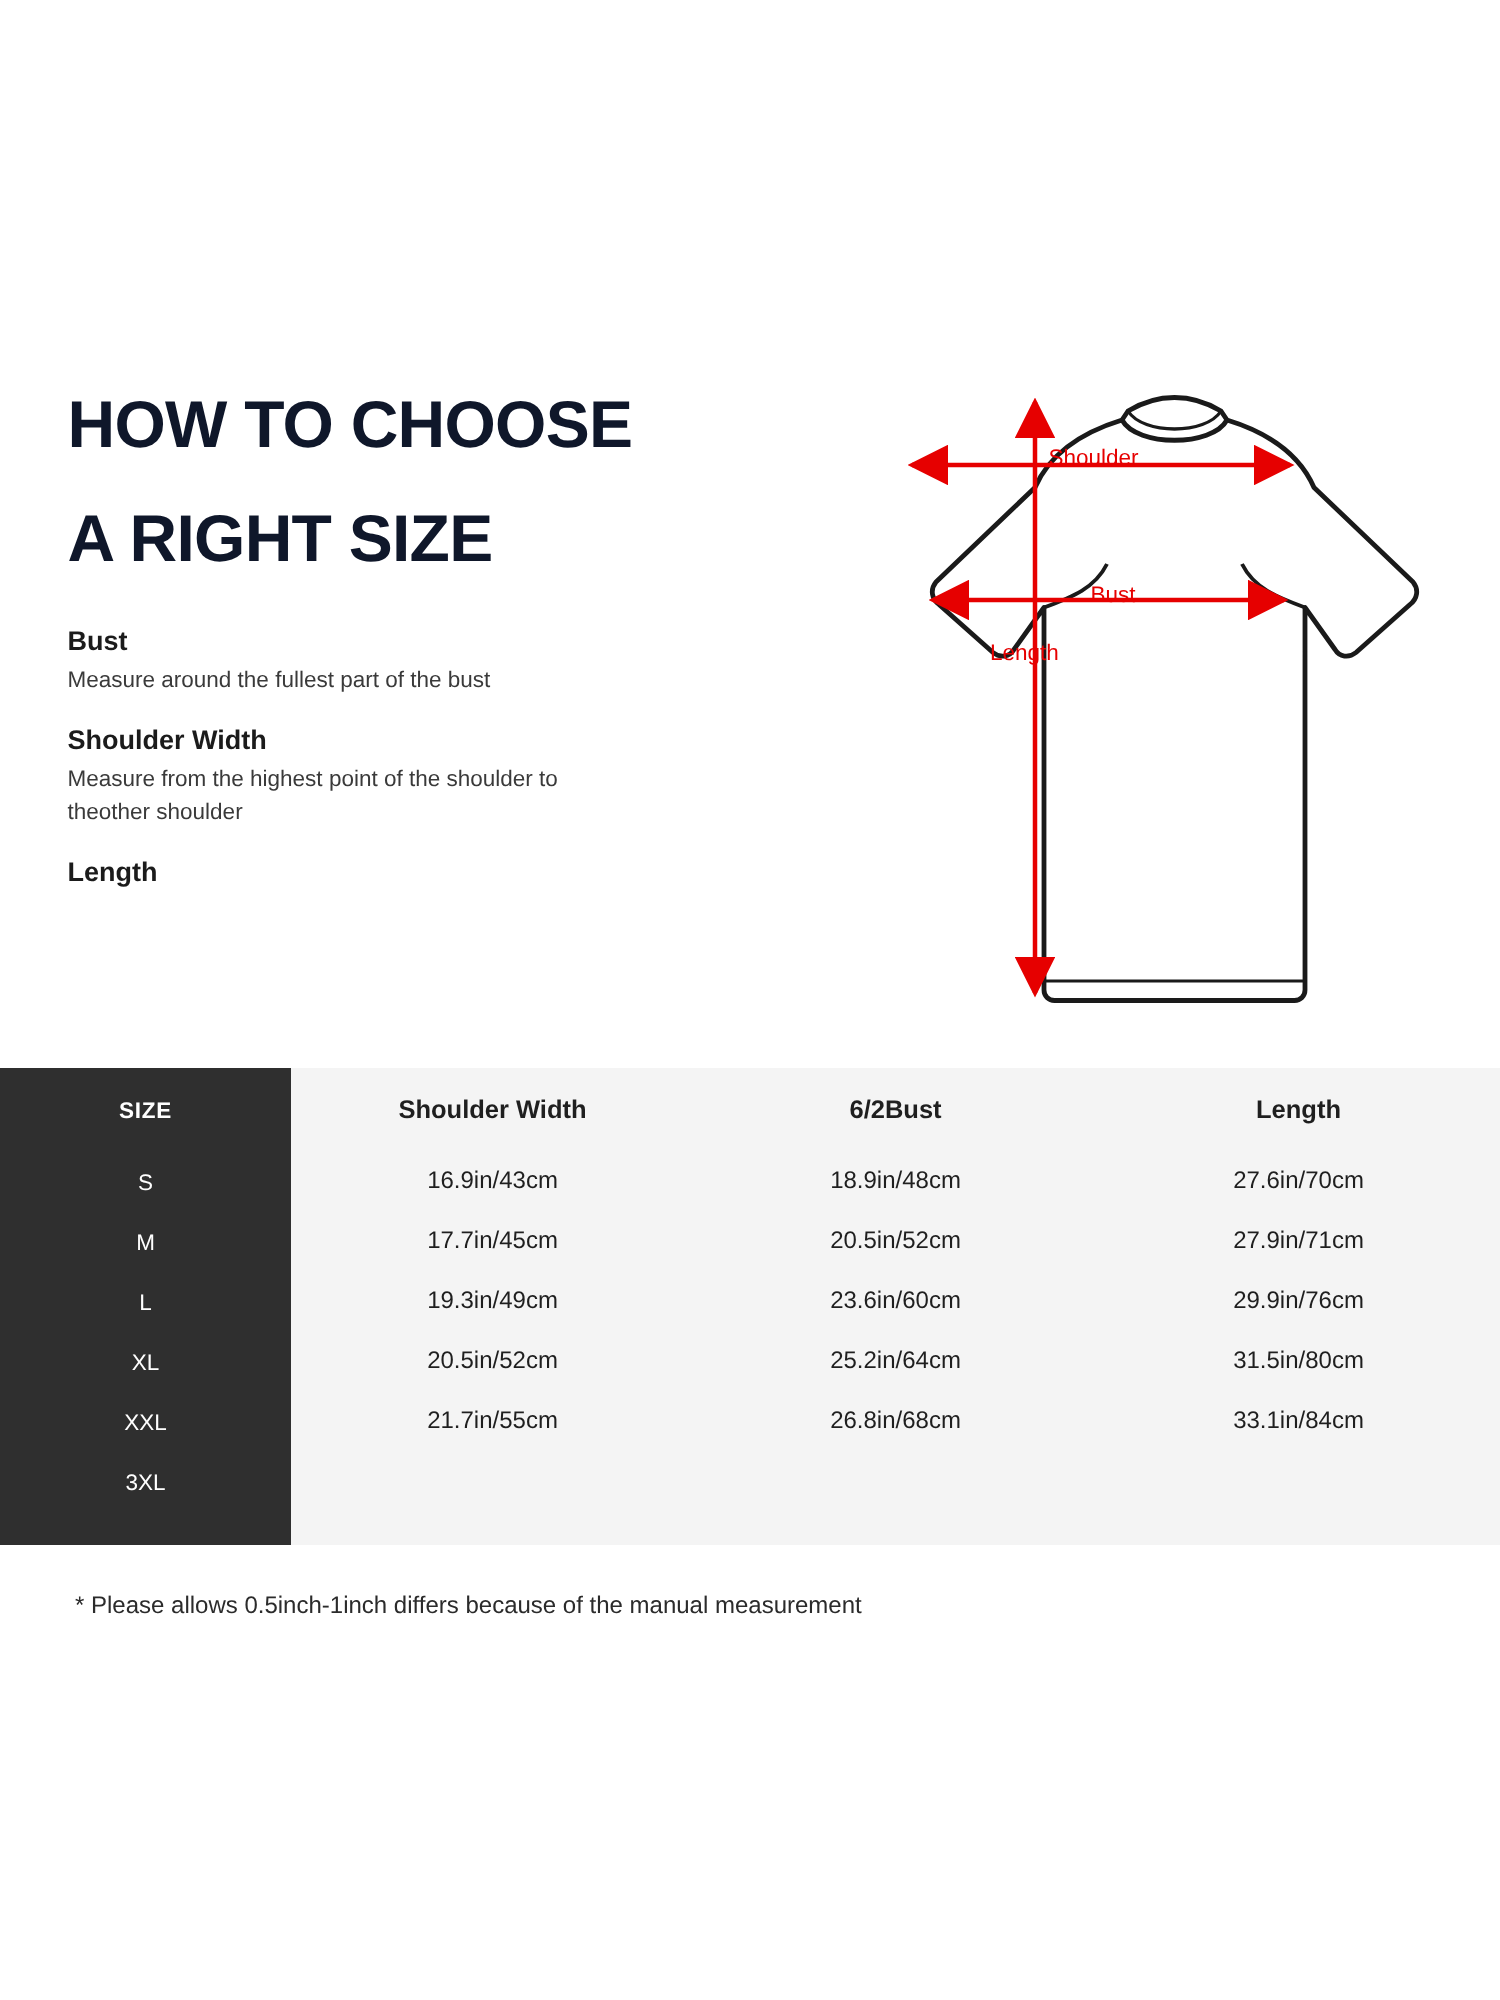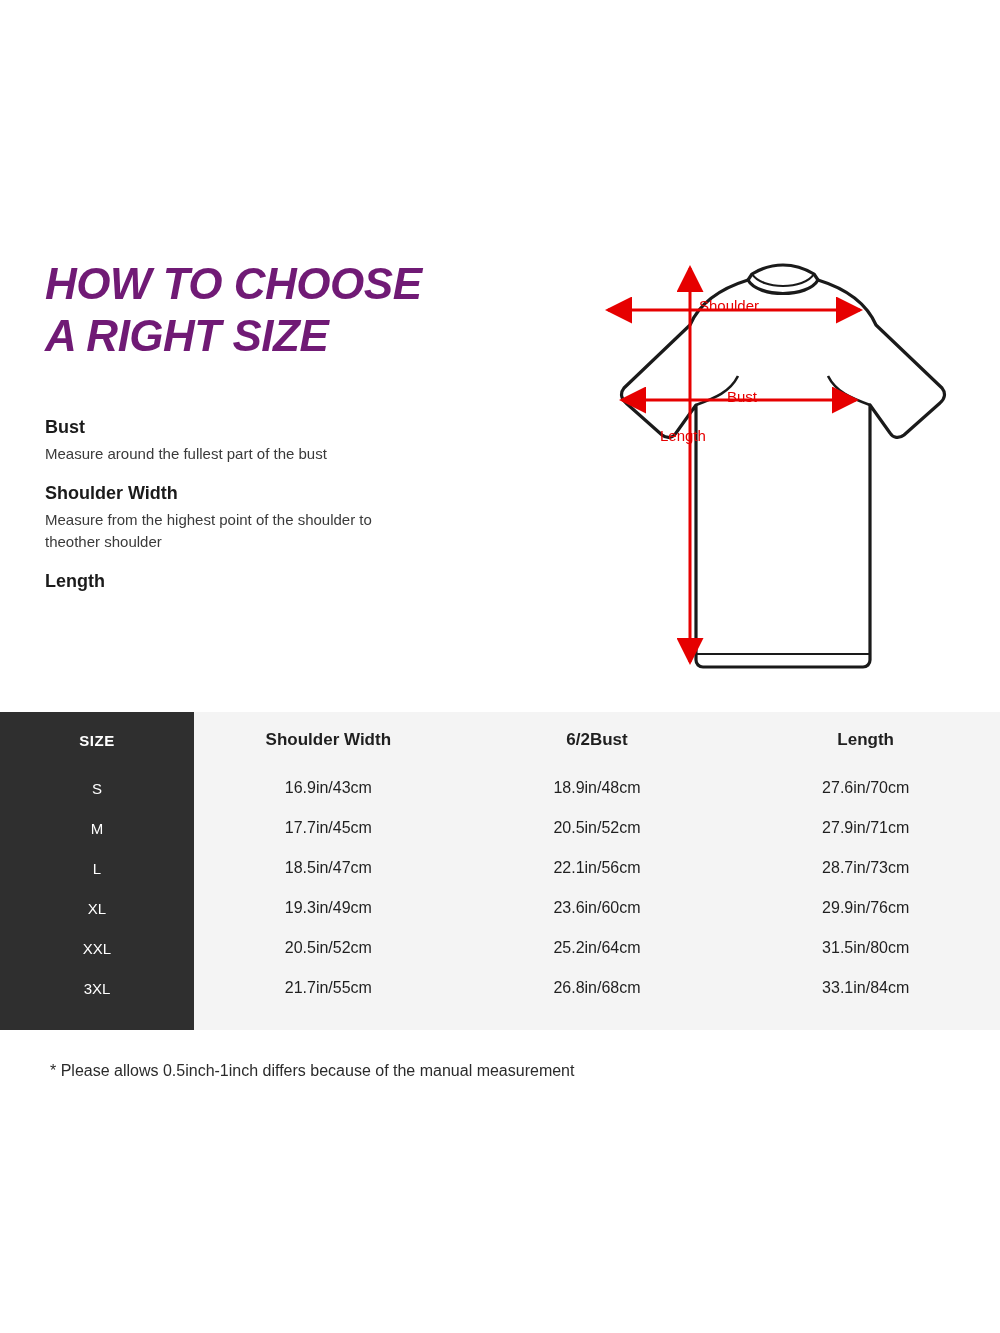--- a/index.html
+++ b/index.html
@@ -23,24 +23,23 @@
   }
 
   .headline {
     position: absolute;
     left: 45px; top: 258px;
     width: 520px;
     font-size: 44px;
     font-weight: bold;
     line-height: 1.18;
     letter-spacing: -0.5px;
-    color: #701a75;
-    font-style: italic;
-  }
-  .headline .l2 { display: block; }
+    color: #0f172a;
+  }
+  .headline .l2 { display: block; margin-top: 24px; }
 
   .defs {
     position: absolute;
     left: 45px; top: 415px;
     width: 500px;
   }
   .def-block { margin-bottom: 16px; }
   .def-term {
     font-size: 18px;
     font-weight: bold;
@@ -229,25 +228,20 @@
       <div class="cell">16.9in/43cm</div>
       <div class="cell">18.9in/48cm</div>
       <div class="cell">27.6in/70cm</div>
     </div>
     <div class="row">
       <div class="cell">17.7in/45cm</div>
       <div class="cell">20.5in/52cm</div>
       <div class="cell">27.9in/71cm</div>
     </div>
     <div class="row">
-      <div class="cell">18.5in/47cm</div>
-      <div class="cell">22.1in/56cm</div>
-      <div class="cell">28.7in/73cm</div>
-    </div>
-    <div class="row">
       <div class="cell">19.3in/49cm</div>
       <div class="cell">23.6in/60cm</div>
       <div class="cell">29.9in/76cm</div>
     </div>
     <div class="row">
       <div class="cell">20.5in/52cm</div>
       <div class="cell">25.2in/64cm</div>
       <div class="cell">31.5in/80cm</div>
     </div>
     <div class="row">

